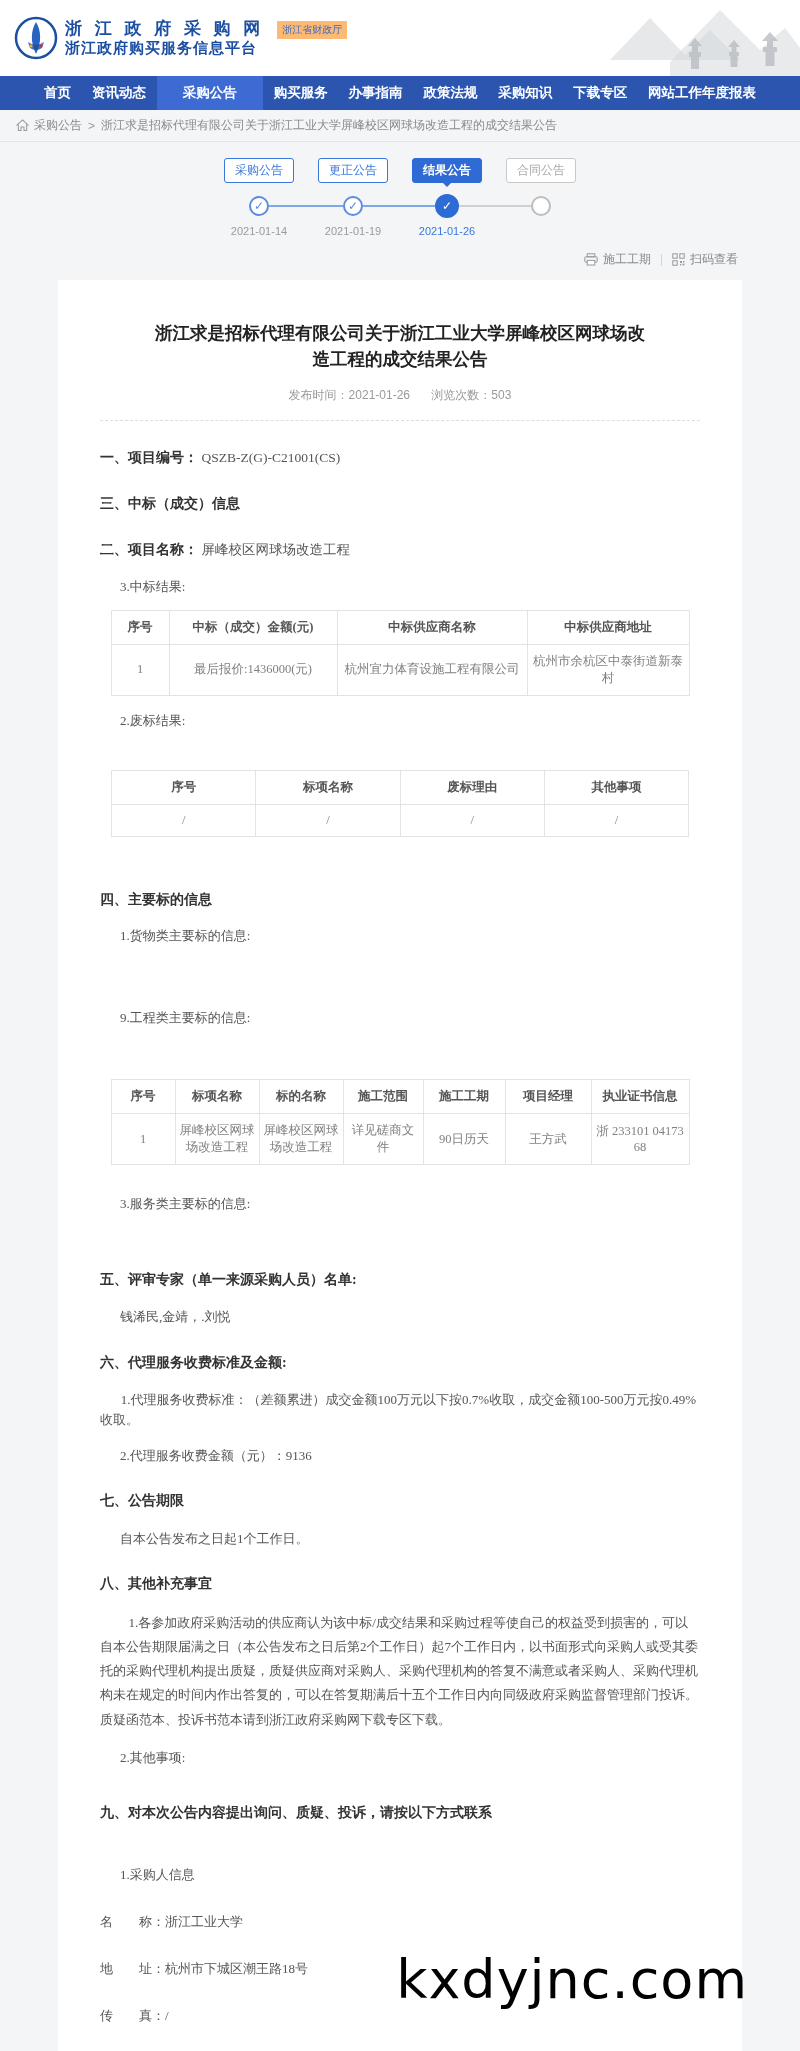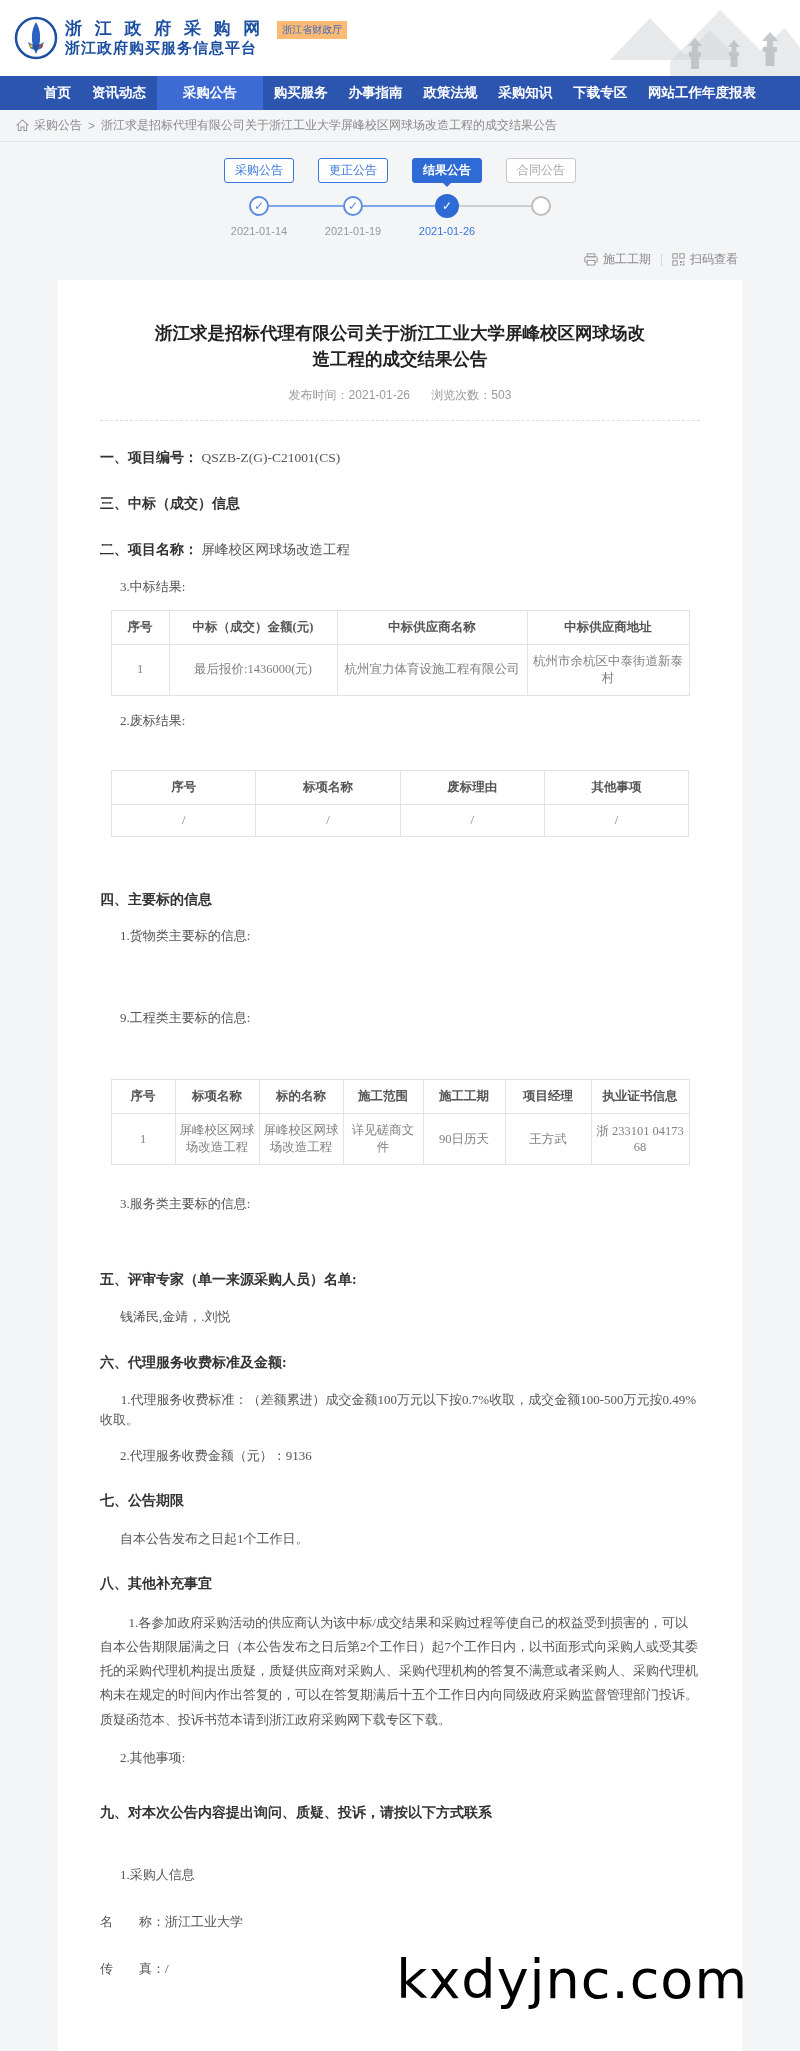--- a/index.html
+++ b/index.html
@@ -331,17 +331,18 @@
   <div class="body-p">自本公告发布之日起1个工作日。</div>
 
   <div class="sec-h">八、其他补充事宜</div>
   <div class="long-p">1.各参加政府采购活动的供应商认为该中标/成交结果和采购过程等使自己的权益受到损害的，可以自本公告期限届满之日（本公告发布之日后第2个工作日）起7个工作日内，以书面形式向采购人或受其委托的采购代理机构提出质疑，质疑供应商对采购人、采购代理机构的答复不满意或者采购人、采购代理机构未在规定的时间内作出答复的，可以在答复期满后十五个工作日内向同级政府采购监督管理部门投诉。质疑函范本、投诉书范本请到浙江政府采购网下载专区下载。</div>
   <div class="body-p">2.其他事项:</div>
 
   <div class="sec-h" style="margin-top:34px;">九、对本次公告内容提出询问、质疑、投诉，请按以下方式联系</div>
 
   <div class="contact-t">1.采购人信息</div>
   <div class="contact-l">名　　称：浙江工业大学</div>
+  <div class="contact-l">地　　址：杭州市下城区潮王路18号</div>
   <div class="contact-l">传　　真：/</div>
 
 </div>
 
 <div class="watermark">kxdyjnc.com</div>
 
 </body></html>

